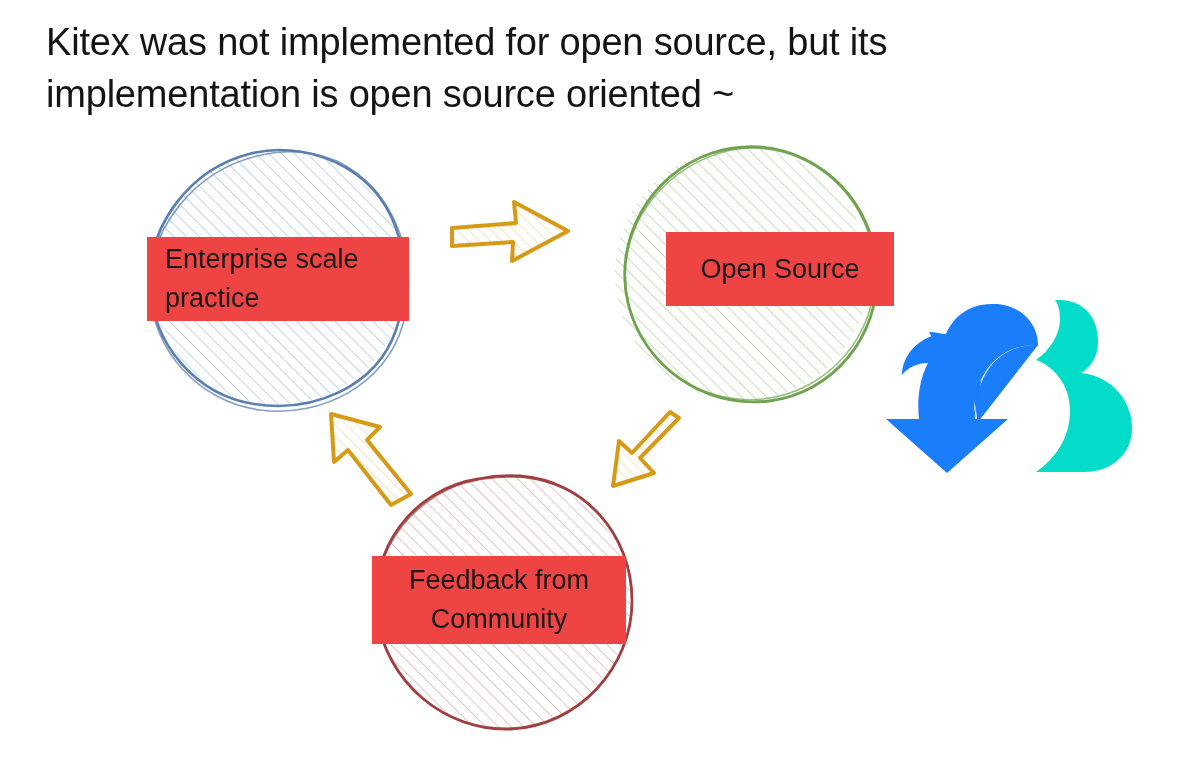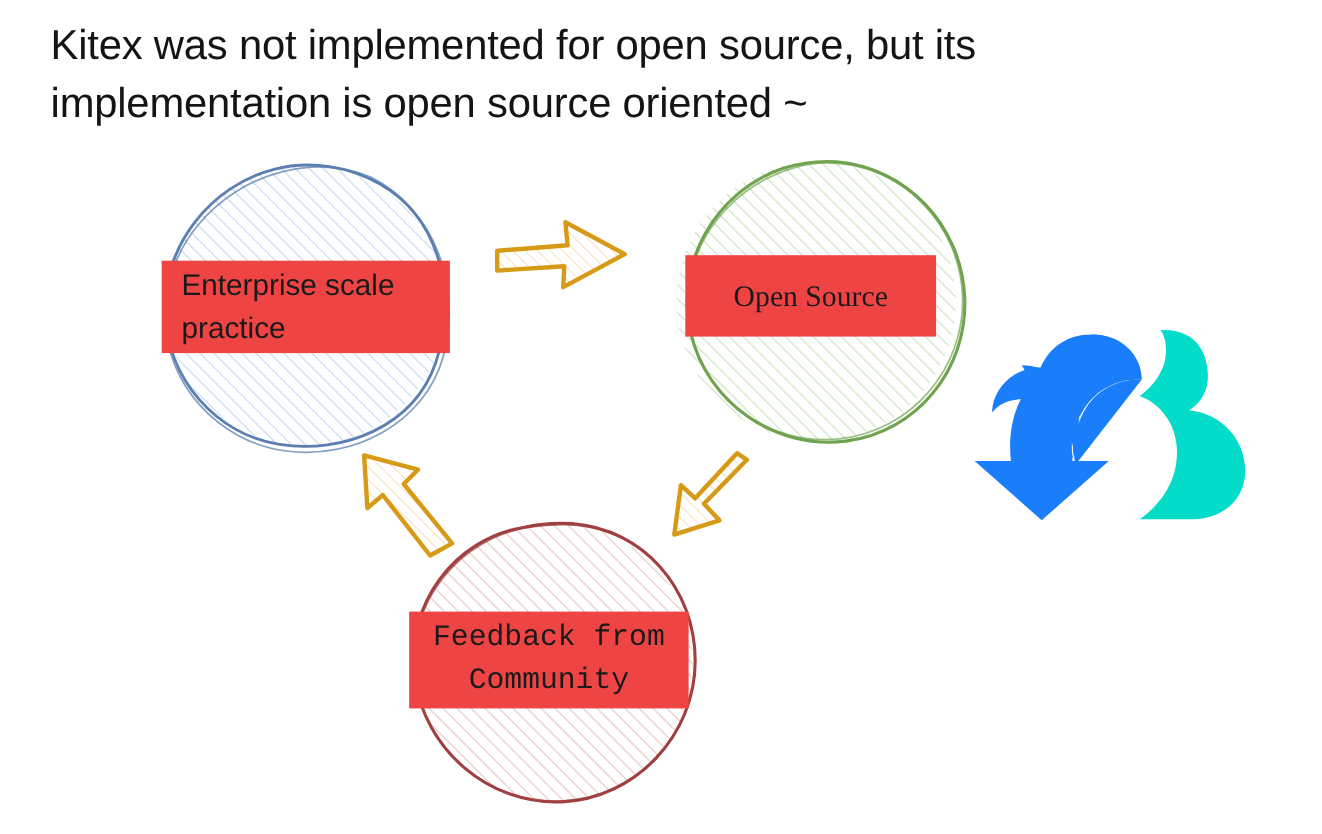--- a/index.html
+++ b/index.html
@@ -68,36 +68,34 @@
     left: 147px;
     top: 237px;
     width: 262px;
     height: 84px;
     padding-left: 18px;
     box-sizing: border-box;
     justify-content: flex-start;
     text-align: left;
   }
   #band-opensource {
-    left: 623px;
+    left: 666px;
     top: 232px;
     width: 228px;
     height: 74px;
     justify-content: center;
     text-align: center;
-    font-family: Liberation Serif, serif;
   }
   #band-feedback {
     left: 372px;
     top: 556px;
     width: 254px;
     height: 88px;
     justify-content: center;
     text-align: center;
-    font-family: Liberation Mono, monospace;
   }
 
   
   #brand-logo {
     position: absolute;
     left: 880px;
     top: 283px;
     width: 262px;
     height: 190px;
   }

